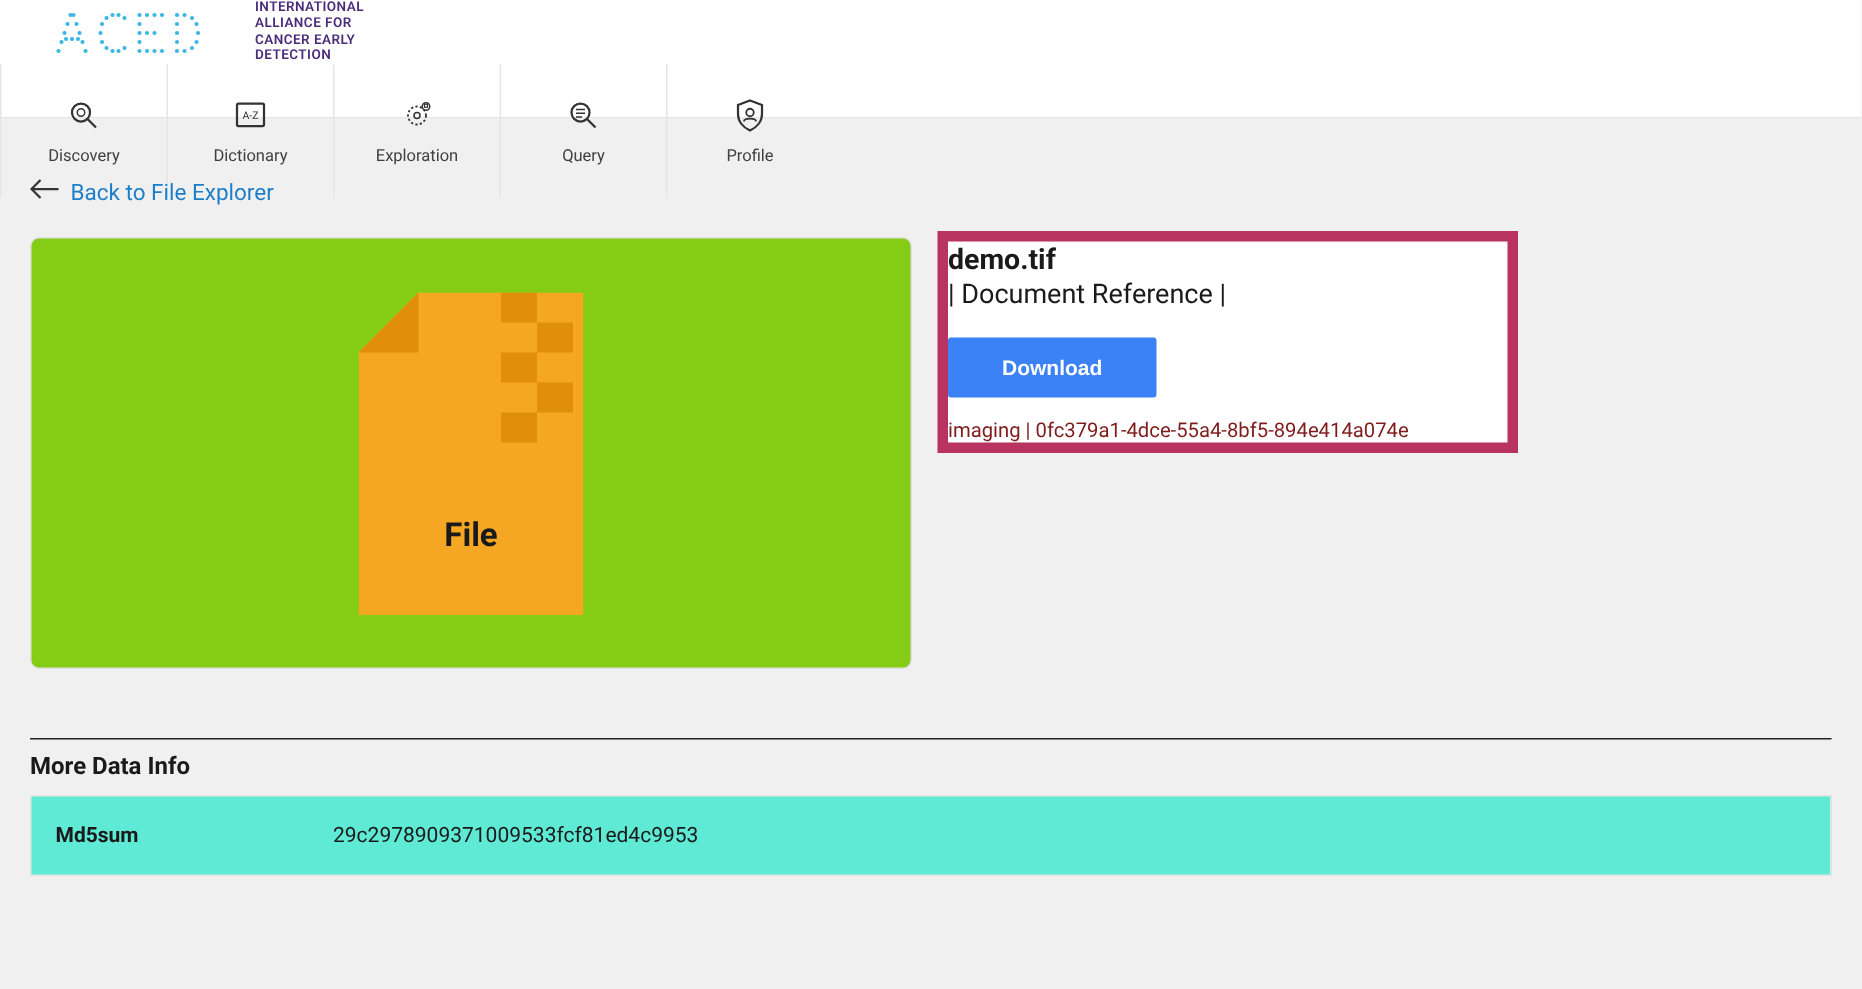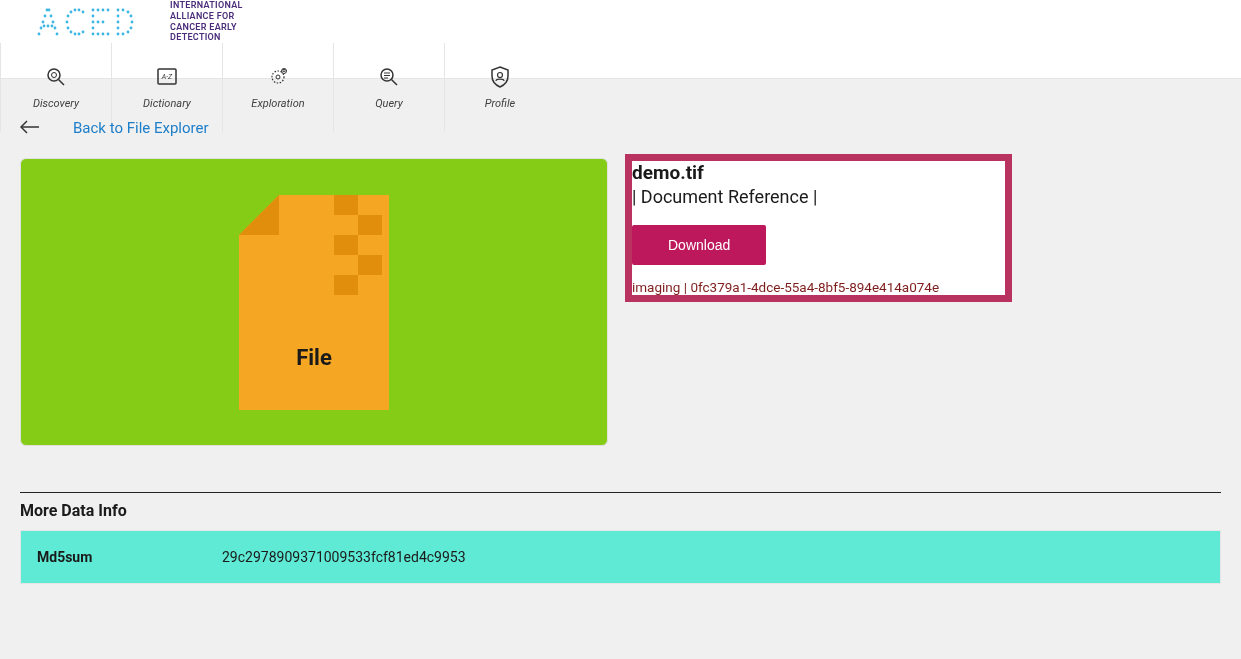--- a/index.html
+++ b/index.html
@@ -41,38 +41,37 @@
     }
     .nav-item {
       width: 111px;
       display: flex;
       flex-direction: column;
       align-items: center;
       justify-content: center;
       border-left: 1px solid #e5e5e5;
       cursor: pointer;
       padding: 22px 0;
-      font-style: italic;
     }
     .nav-item svg {
       height: 24px;
       width: 28px;
       margin-bottom: 8px;
     }
     .nav-label {
       font-size: 11px;
       color: #404040;
     }
     .content {
       padding: 20px;
     }
     .back-link {
       display: flex;
       align-items: center;
-      gap: 33px;
+      gap: 7px;
       margin-bottom: 20px;
       margin-top: 18px;
     }
     .back-arrow {
       color: #333;
       font-size: 18px;
     }
     .back-text {
       color: #1d7ec9;
       font-size: 15px;
@@ -126,24 +125,24 @@
       color: #1a1a1a;
     }
     .doc-ref {
       font-size: 18px;
       font-weight: 400;
       color: #1a1a1a;
       margin-top: 2px;
     }
     .download-btn {
       margin-top: 18px;
-      background: #be185d;
+      background: #3b82f6;
       border: none;
       color: #fff;
-      font-weight: 400;
+      font-weight: 700;
       font-size: 14px;
       padding: 12px 36px;
       cursor: pointer;
       border-radius: 2px;
     }
     .meta-line {
       margin-top: 14px;
       font-size: 13.5px;
       color: #7f1d1d;
     }

